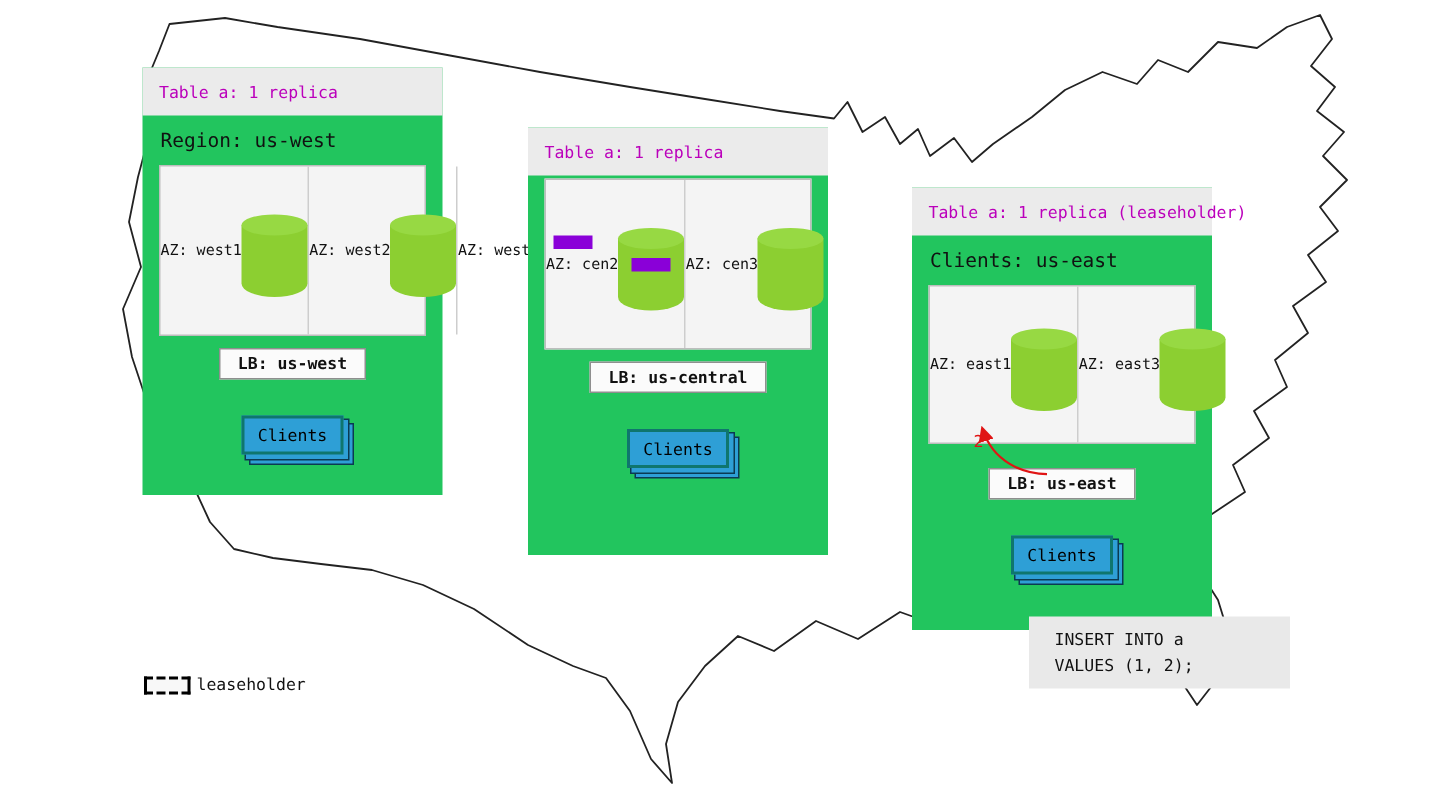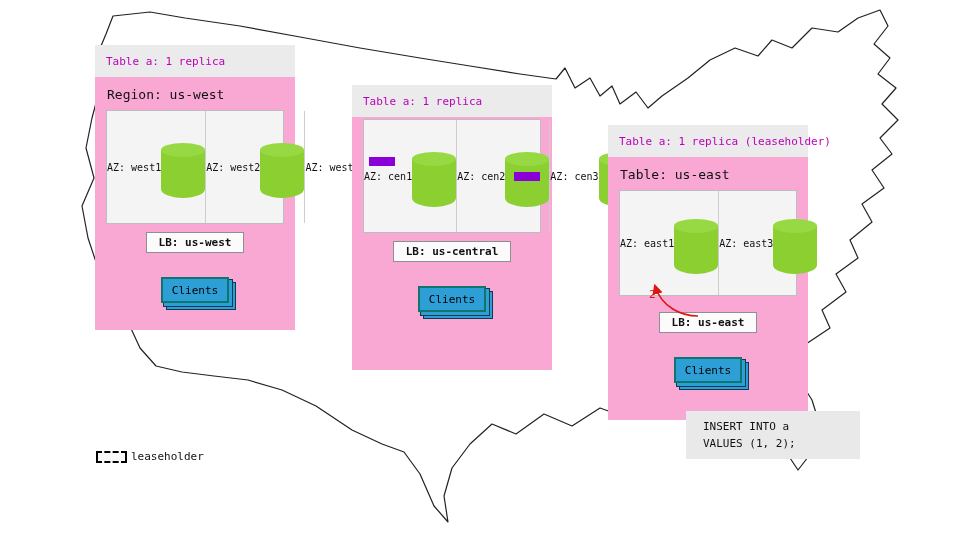--- a/index.html
+++ b/index.html
@@ -4,21 +4,21 @@
 <style>
   html,body{margin:0;padding:0;background:#fff;}
   .canvas{
     position:relative;width:960px;height:540px;background:#ffffff;
     font-family:"DejaVu Sans Mono","Liberation Mono",monospace;
     overflow:hidden;color:#111;
   }
   .map{position:absolute;left:0;top:0;width:960px;height:540px;}
 
   
-  .region{position:absolute;width:200px;background:#f9a8d4;}
+  .region{position:absolute;width:200px;background:#22c55e;}
   .region-title{background:#ebebeb;height:32px;display:flex;align-items:center;
     padding:0 11px;color:#bb00bb;font-size:11px;white-space:nowrap;}
   .region-name{font-size:13px;color:#111;padding:10px 12px 6px;}
   .az-panel{margin:2px 11px 0;background:#f4f4f4;border:1px solid #bdbdbd;
     display:flex;height:112px;}
   .az-col{flex:1;display:flex;flex-direction:row;align-items:center;padding-top:6px;}
   .az-col + .az-col{border-left:1px solid #cdcdcd;}
   .az-label{font-size:10px;margin-bottom:6px;white-space:nowrap;}
 
   
@@ -97,26 +97,20 @@
     <div class="lb-box">LB: us-west</div>
     <div class="clients-btn">Clients</div>
   </section>
 
   <section class="region" style="left:352px;top:85px;height:285px">
     <header class="region-title">
       <span>Table a: 1 replica</span>
     </header>
     <div class="az-panel">
       <div class="az-col">
-        <div class="az-label">AZ: cen1</div>
-        <div class="cylinder">
-            <div class="cyl-top"></div>
-          </div>
-      </div>
-      <div class="az-col">
         <div class="az-label">AZ: cen2</div>
         <div class="cylinder">
           <div class="cyl-top"></div>
           <div class="replica-chip" style="top:13px"></div>
         </div>
       </div>
       <div class="az-col">
         <div class="az-label">AZ: cen3</div>
         <div class="cylinder">
             <div class="cyl-top"></div>
@@ -124,21 +118,21 @@
       </div>
     </div>
     <div class="lb-box">LB: us-central</div>
     <div class="clients-btn">Clients</div>
   </section>
 
   <section class="region" style="left:608px;top:125px;height:295px">
     <header class="region-title">
       <span>Table a: 1 replica (leaseholder)</span>
     </header>
-    <div class="region-name">Table: us-east</div>
+    <div class="region-name">Clients: us-east</div>
     <div class="az-panel" style="height:104px">
       <div class="az-col">
         <div class="az-label">AZ: east1</div>
         <div class="cylinder">
             <div class="cyl-top"></div>
           </div>
       </div>
       <div class="az-col">
         <div class="az-label">AZ: east3</div>
         <div class="cylinder">

